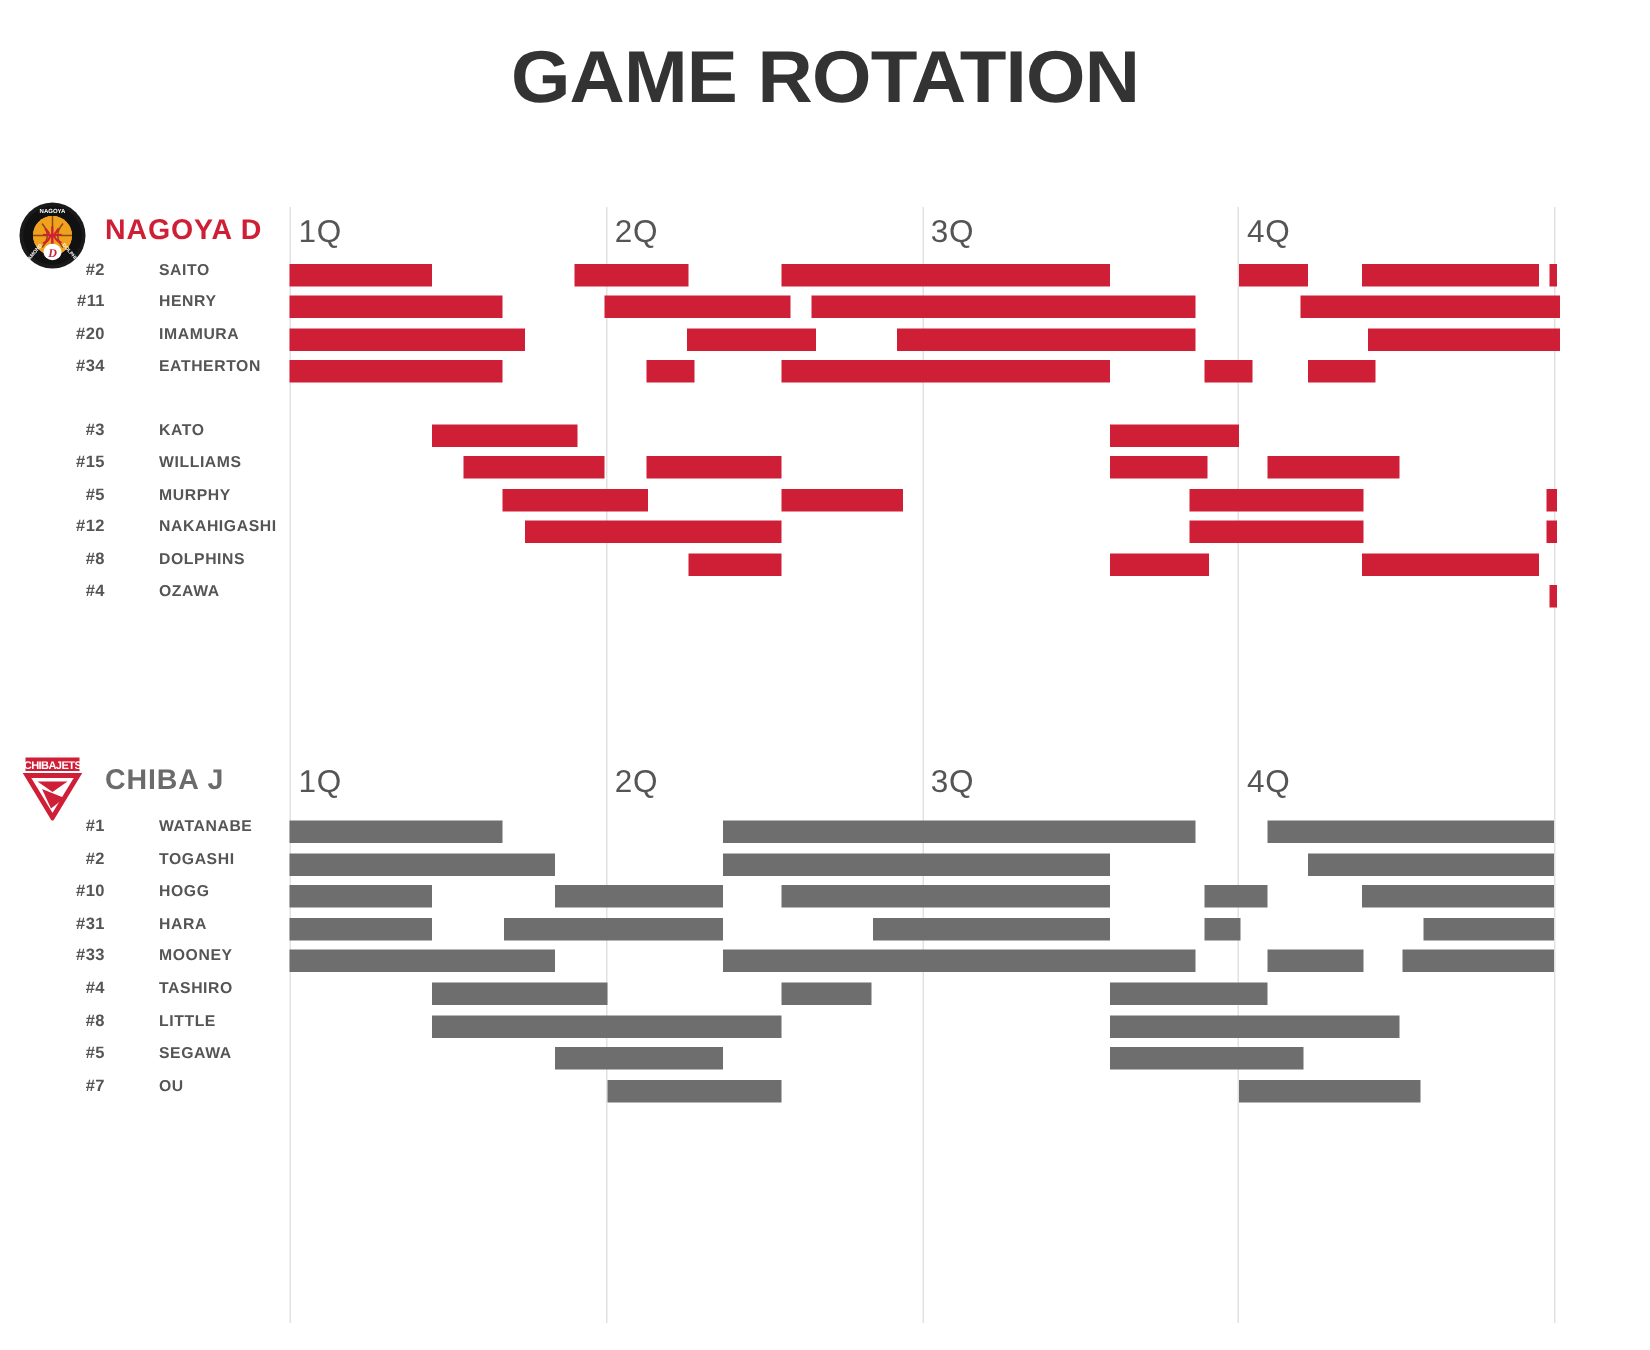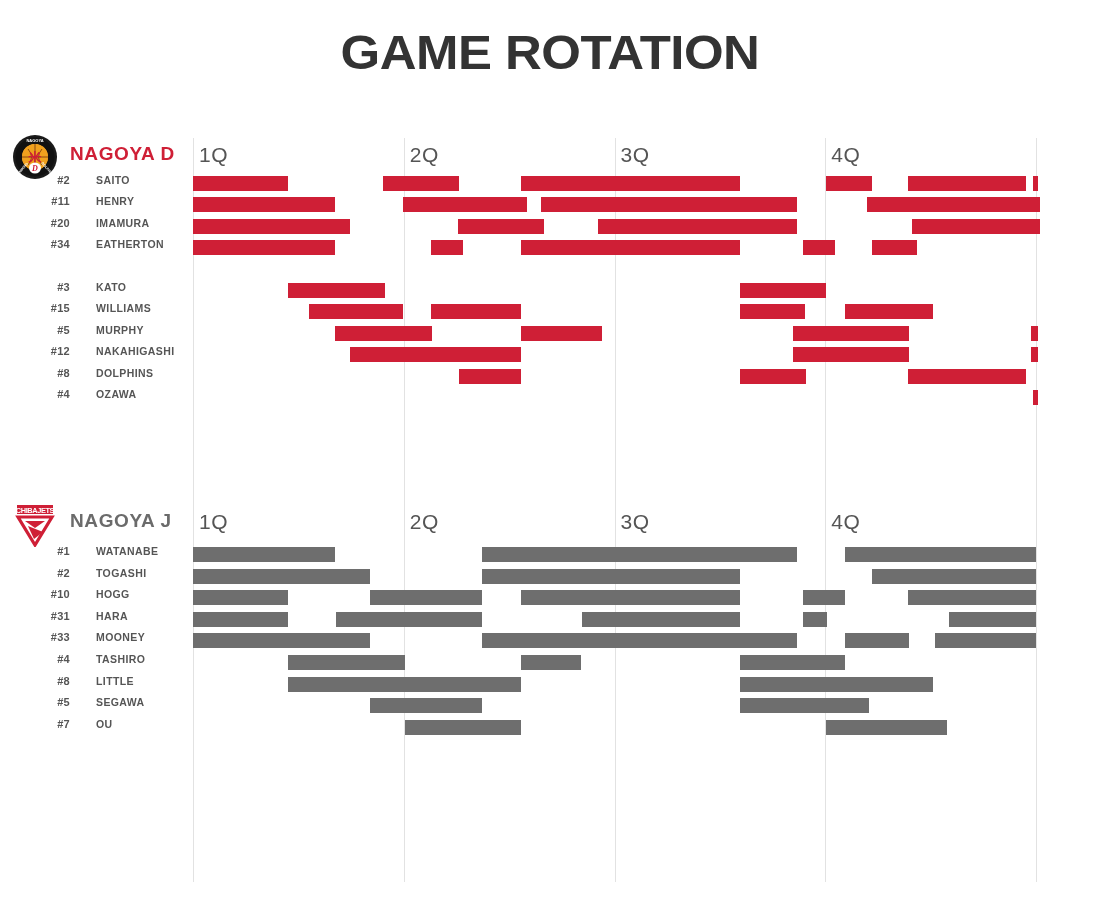--- a/index.html
+++ b/index.html
@@ -59,21 +59,21 @@
   }
 
   .row { position: absolute; left: 0; width: 1100px; height: 21.4px; }
   .pnum {
     position: absolute; right: 1030px; width: 40px;
     text-align: right;
     font-size: 11px; font-weight: 700; color: #555555;
     letter-spacing: 0.3px;
   }
   .pname {
-    position: absolute; left: 96px;
+    position: absolute; left: 106px;
     font-size: 10.5px; font-weight: 700; color: #555555;
     letter-spacing: 0.4px;
   }
   .bar { position: absolute; height: 15px; top: 2px; }
   .bar.red { background: #cf1f36; }
   .bar.gray { background: #6e6e6e; }
 </style>
 </head>
 <body>
 
@@ -185,21 +185,21 @@
       <div class="bar red" style="left: 1033px; width: 5px;"></div>
     </div>
     <div class="team-head" style="top: 501px;">
       <div class="team-logo"><svg viewBox="0 0 46 46" width="46" height="46">
           <rect x="5" y="4" width="36" height="9" fill="#cf1f36"></rect>
           <text x="23" y="11.5" font-size="7.4" font-family="Liberation Sans, sans-serif" text-anchor="middle" fill="#ffffff" font-weight="800" letter-spacing="-0.4">CHIBAJETS</text>
           <path d="M6 16 L40 16 L23 44 Z" fill="none" stroke="#cf1f36" stroke-width="3.2"></path>
           <path d="M13 20 L33 20 L23 27 Z" fill="#cf1f36"></path>
           <path d="M16 25 L31 31 L22 38 Z" fill="#cf1f36"></path>
         </svg></div>
-      <div class="team-name chiba">NAGOYA J</div>
+      <div class="team-name chiba">CHIBA J</div>
     </div>
     <div class="q-label" style="left: 199px; top: 510px;">1Q</div>
     <div class="q-label" style="left: 409.75px; top: 510px;">2Q</div>
     <div class="q-label" style="left: 620.5px; top: 510px;">3Q</div>
     <div class="q-label" style="left: 831.25px; top: 510px;">4Q</div>
     <div class="row" style="top: 545px;">
       <div class="pnum">#1</div>
       <div class="pname">WATANABE</div>
       <div class="bar gray" style="left: 193px; width: 142px;"></div>
       <div class="bar gray" style="left: 482px; width: 315px;"></div>

